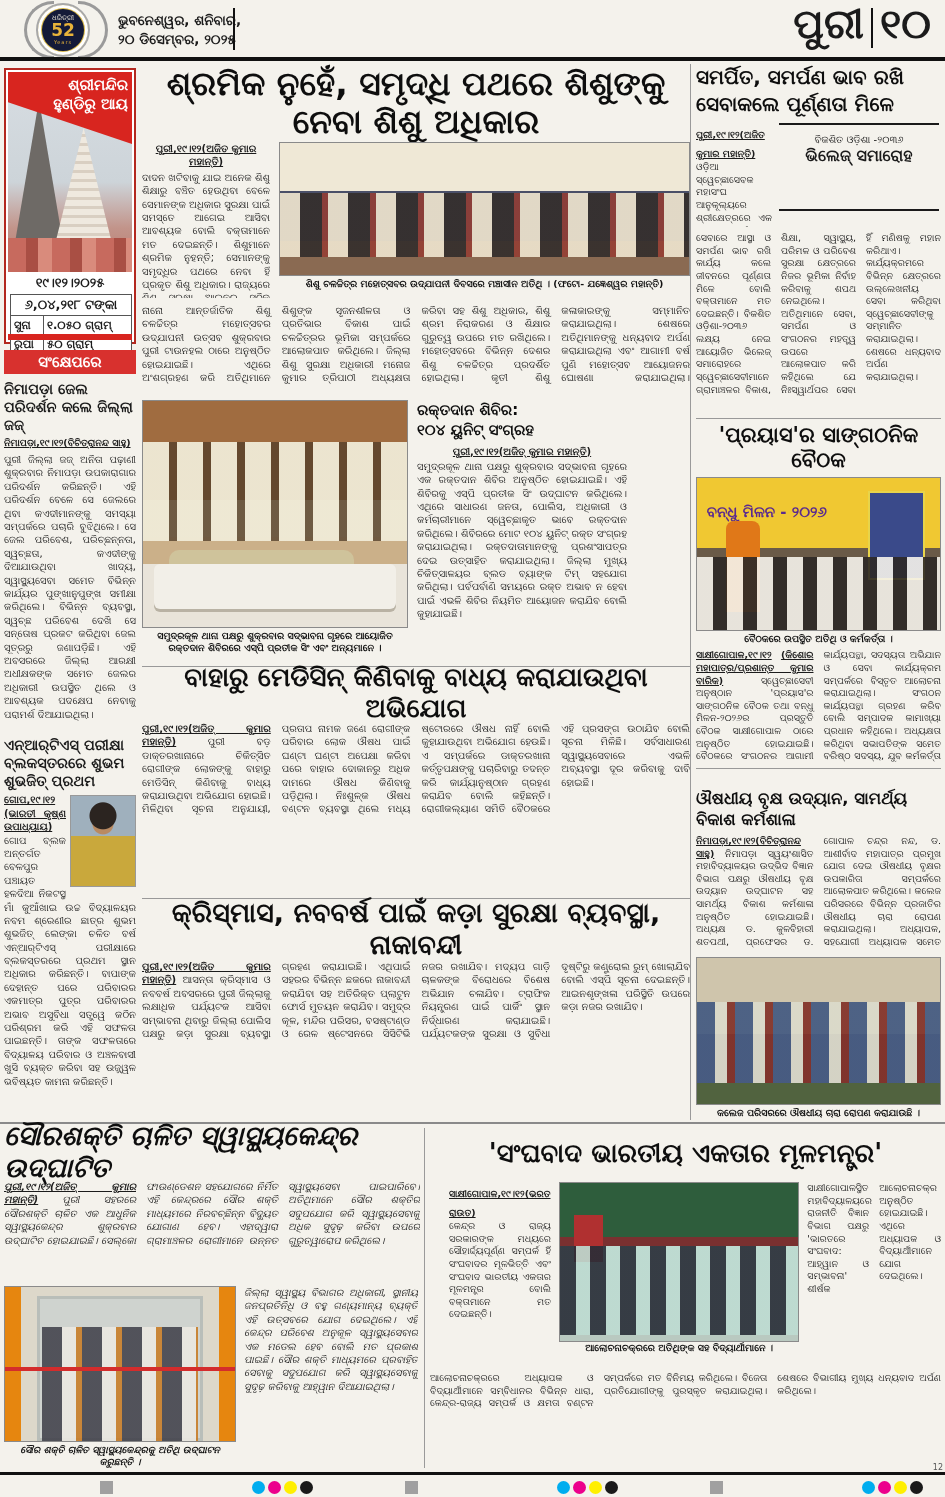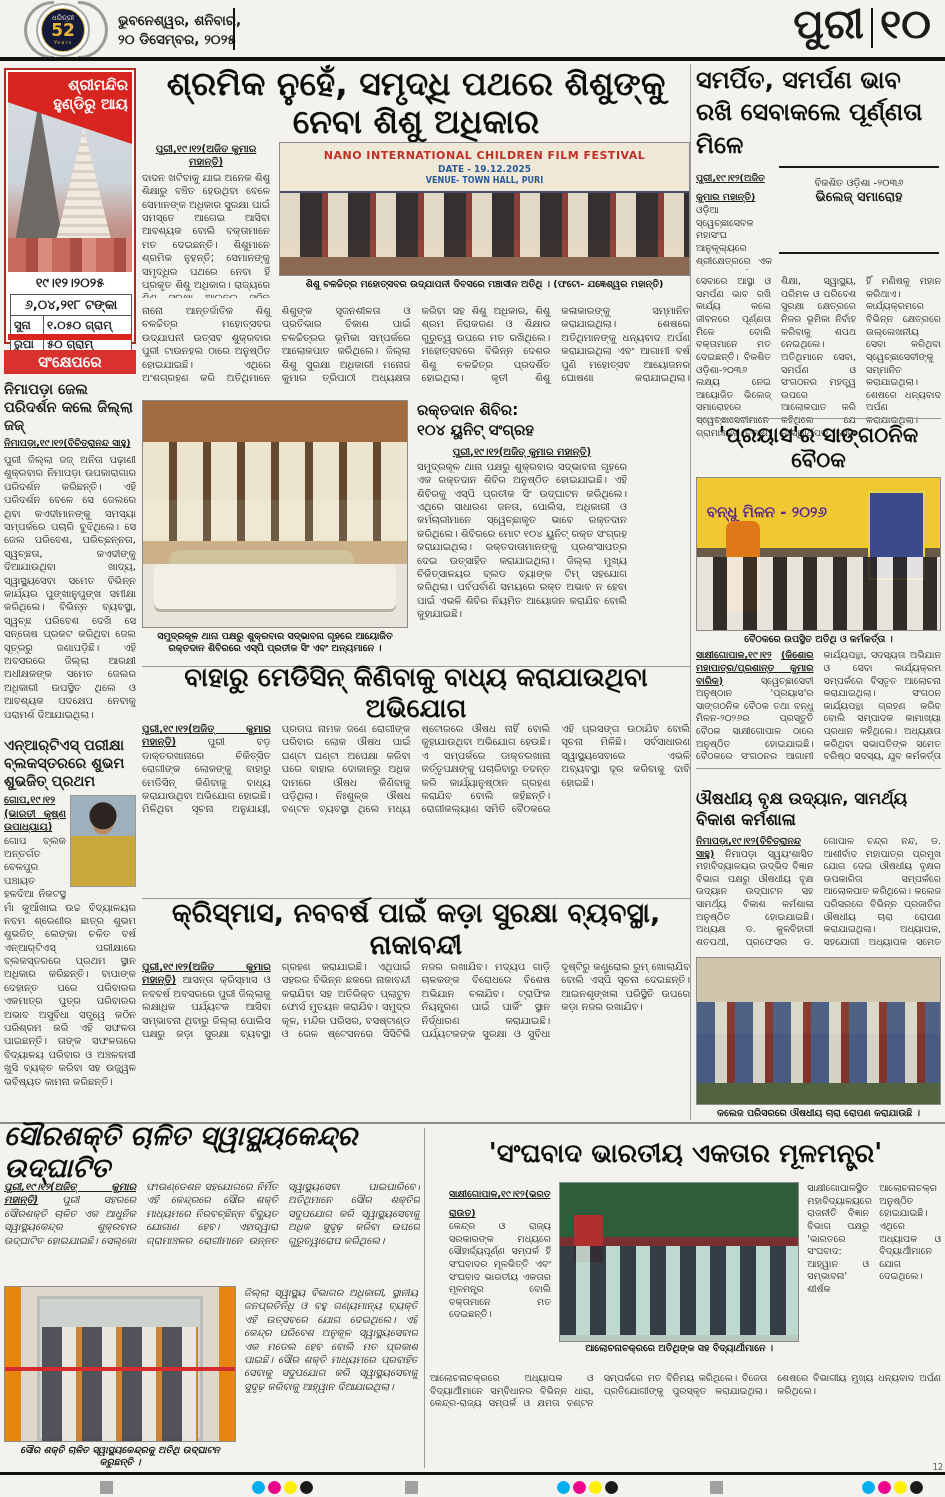--- a/index.html
+++ b/index.html
@@ -89,27 +89,27 @@
     background:repeating-linear-gradient(90deg,rgba(60,60,70,.85) 0 20px,rgba(235,232,225,.9) 20px 34px,rgba(200,120,30,.85) 34px 40px);}
   .ph-ribbon .rib{position:absolute;left:0;right:0;top:52%;height:4px;background:#d42c2c;}
   .ph-sem{background:linear-gradient(180deg,#2e5d3c 0 34%,#7a3030 34% 40%,#b9c9c0 40% 100%);}
   .ph-sem .students{position:absolute;left:0;right:0;top:40%;height:56%;
     background:repeating-linear-gradient(90deg,rgba(40,45,55,.9) 0 16px,rgba(190,220,210,.9) 16px 30px);}
   .ph-sem .lect{position:absolute;left:6%;top:20%;width:12%;height:30%;background:#b03030;}
   
   .h-main{font-size:33px;line-height:1.15;}
   .h-med{font-size:26px;line-height:1.2;}
   .h-blood{font-size:15px;line-height:1.35;}
-  .h-right{font-size:24px;line-height:1.35;}
+  .h-right{font-size:20px;line-height:1.35;}
   .h-prayas{font-size:21px;line-height:1.2;}
   .h-herb{font-size:16.5px;line-height:1.3;}
   .h-bot{font-size:27px;line-height:1.2;}
   .inset{border-top:2px solid #1a1a1a;border-bottom:2px solid #1a1a1a;text-align:center;padding:8px 2px 6px 2px;}
   .inset .i1{font-size:10px;font-weight:normal;line-height:1.3;}
-  .inset .i2{font-size:13px;font-weight:bold;line-height:1.3;}
+  .inset .i2{font-size:16px;font-weight:bold;line-height:1.3;}
   .rule-h{position:absolute;background:#8a8a8a;}
   .rule-v{position:absolute;background:#9a9a9a;width:1px;}
   
   .regsq{position:absolute;width:13px;height:13px;background:#a0a0a0;}
   .dots{position:absolute;display:flex;gap:3px;}
   .dots i{width:13px;height:13px;border-radius:50%;display:block;}
 </style>
 </head>
 <body>
 
@@ -184,25 +184,20 @@
 
   <div class="abs" style="left:142px;top:64px;width:548px;">
     <div class="hl h-main" style="text-align:center;height:78px;display:flex;align-items:center;justify-content:center;">ଶ୍ରମିକ ନୁହେଁ, ସମୃଦ୍ଧି ପଥରେ ଶିଶୁଙ୍କୁ ନେବା ଶିଶୁ ଅଧିକାର</div>
     <div style="display:flex;gap:9px;">
       <div class="clip" style="width:128px;height:156px;">
         <span class="byc bt">ପୁରୀ,୧୯।୧୨(ଅଜିତ କୁମାର ମହାନ୍ତି)</span>
         <div class="bt">ଦାଦନ ଖଟିବାକୁ ଯାଇ ଅନେକ ଶିଶୁ ଶିକ୍ଷାରୁ ବଞ୍ଚିତ ହେଉଥିବା ବେଳେ ସେମାନଙ୍କ ଅଧିକାର ସୁରକ୍ଷା ପାଇଁ ସମସ୍ତେ ଆଗେଇ ଆସିବା ଆବଶ୍ୟକ ବୋଲି ବକ୍ତାମାନେ ମତ ଦେଇଛନ୍ତି। ଶିଶୁମାନେ ଶ୍ରମିକ ନୁହନ୍ତି; ସେମାନଙ୍କୁ ସମୃଦ୍ଧିର ପଥରେ ନେବା ହିଁ ପ୍ରକୃତ ଶିଶୁ ଅଧିକାର। ରାଜ୍ୟରେ ଶିଶୁ ସୁରକ୍ଷା ଆଇନର ସଠିକ କାର୍ଯ୍ୟକାରିତା ଉପରେ ଗୁରୁତ୍ୱ ଦିଆଯାଇଥିଲା।</div>
       </div>
       <div style="width:411px;">
         <div class="ph ph-film" style="height:134px;">
-          <div class="film-banner">
-            <span class="b1">NANO INTERNATIONAL CHILDREN FILM FESTIVAL</span>
-            <span class="b2">DATE - 19.12.2025</span>
-            <span class="b3">VENUE- TOWN HALL, PURI</span>
-          </div>
           <div class="crowd"></div>
         </div>
         <div class="cap" style="margin-top:2px;">ଶିଶୁ ଚଳଚ୍ଚିତ୍ର ମହୋତ୍ସବର ଉଦ୍‌ଯାପନୀ ଦିବସରେ ମଞ୍ଚାସୀନ ଅତିଥି । (ଫଟୋ- ଯଜ୍ଞେଶ୍ୱର ମହାନ୍ତି)</div>
       </div>
     </div>
     <div class="bt cols4 clip" style="height:86px;margin-top:6px;">ନାନୋ ଆନ୍ତର୍ଜାତିକ ଶିଶୁ ଚଳଚ୍ଚିତ୍ର ମହୋତ୍ସବର ଉଦ୍‌ଯାପନୀ ଉତ୍ସବ ଶୁକ୍ରବାର ପୁରୀ ଟାଉନହଲ ଠାରେ ଅନୁଷ୍ଠିତ ହୋଇଯାଇଛି। ଏଥିରେ ଅଂଶଗ୍ରହଣ କରି ଅତିଥିମାନେ ଶିଶୁଙ୍କ ସୃଜନଶୀଳତା ଓ ପ୍ରତିଭାର ବିକାଶ ପାଇଁ ଚଳଚ୍ଚିତ୍ରର ଭୂମିକା ସମ୍ପର୍କରେ ଆଲୋକପାତ କରିଥିଲେ। ଜିଲ୍ଲା ଶିଶୁ ସୁରକ୍ଷା ଅଧିକାରୀ ମନୋଜ କୁମାର ତ୍ରିପାଠୀ ଅଧ୍ୟକ୍ଷତା କରିବା ସହ ଶିଶୁ ଅଧିକାର, ଶିଶୁ ଶ୍ରମ ନିରାକରଣ ଓ ଶିକ୍ଷାର ଗୁରୁତ୍ୱ ଉପରେ ମତ ରଖିଥିଲେ। ମହୋତ୍ସବରେ ବିଭିନ୍ନ ଦେଶର ଶିଶୁ ଚଳଚ୍ଚିତ୍ର ପ୍ରଦର୍ଶିତ ହୋଇଥିଲା। କୃତୀ ଶିଶୁ କଳାକାରଙ୍କୁ ସମ୍ମାନିତ କରାଯାଇଥିଲା। ଶେଷରେ ଅତିଥିମାନଙ୍କୁ ଧନ୍ୟବାଦ ଅର୍ପଣ କରାଯାଇଥିଲା ଏବଂ ଆଗାମୀ ବର୍ଷ ପୁଣି ମହୋତ୍ସବ ଆୟୋଜନର ଘୋଷଣା କରାଯାଇଥିଲା। କାର୍ଯ୍ୟକ୍ରମରେ ବହୁ ଛାତ୍ରଛାତ୍ରୀ, ଅଭିଭାବକ ଓ ଶିକ୍ଷାବିତ୍ ଯୋଗ ଦେଇଥିଲେ।</div>
   </div>
 
   <div class="abs" style="left:142px;top:400px;width:548px;display:flex;gap:9px;">
     <div style="width:266px;">

